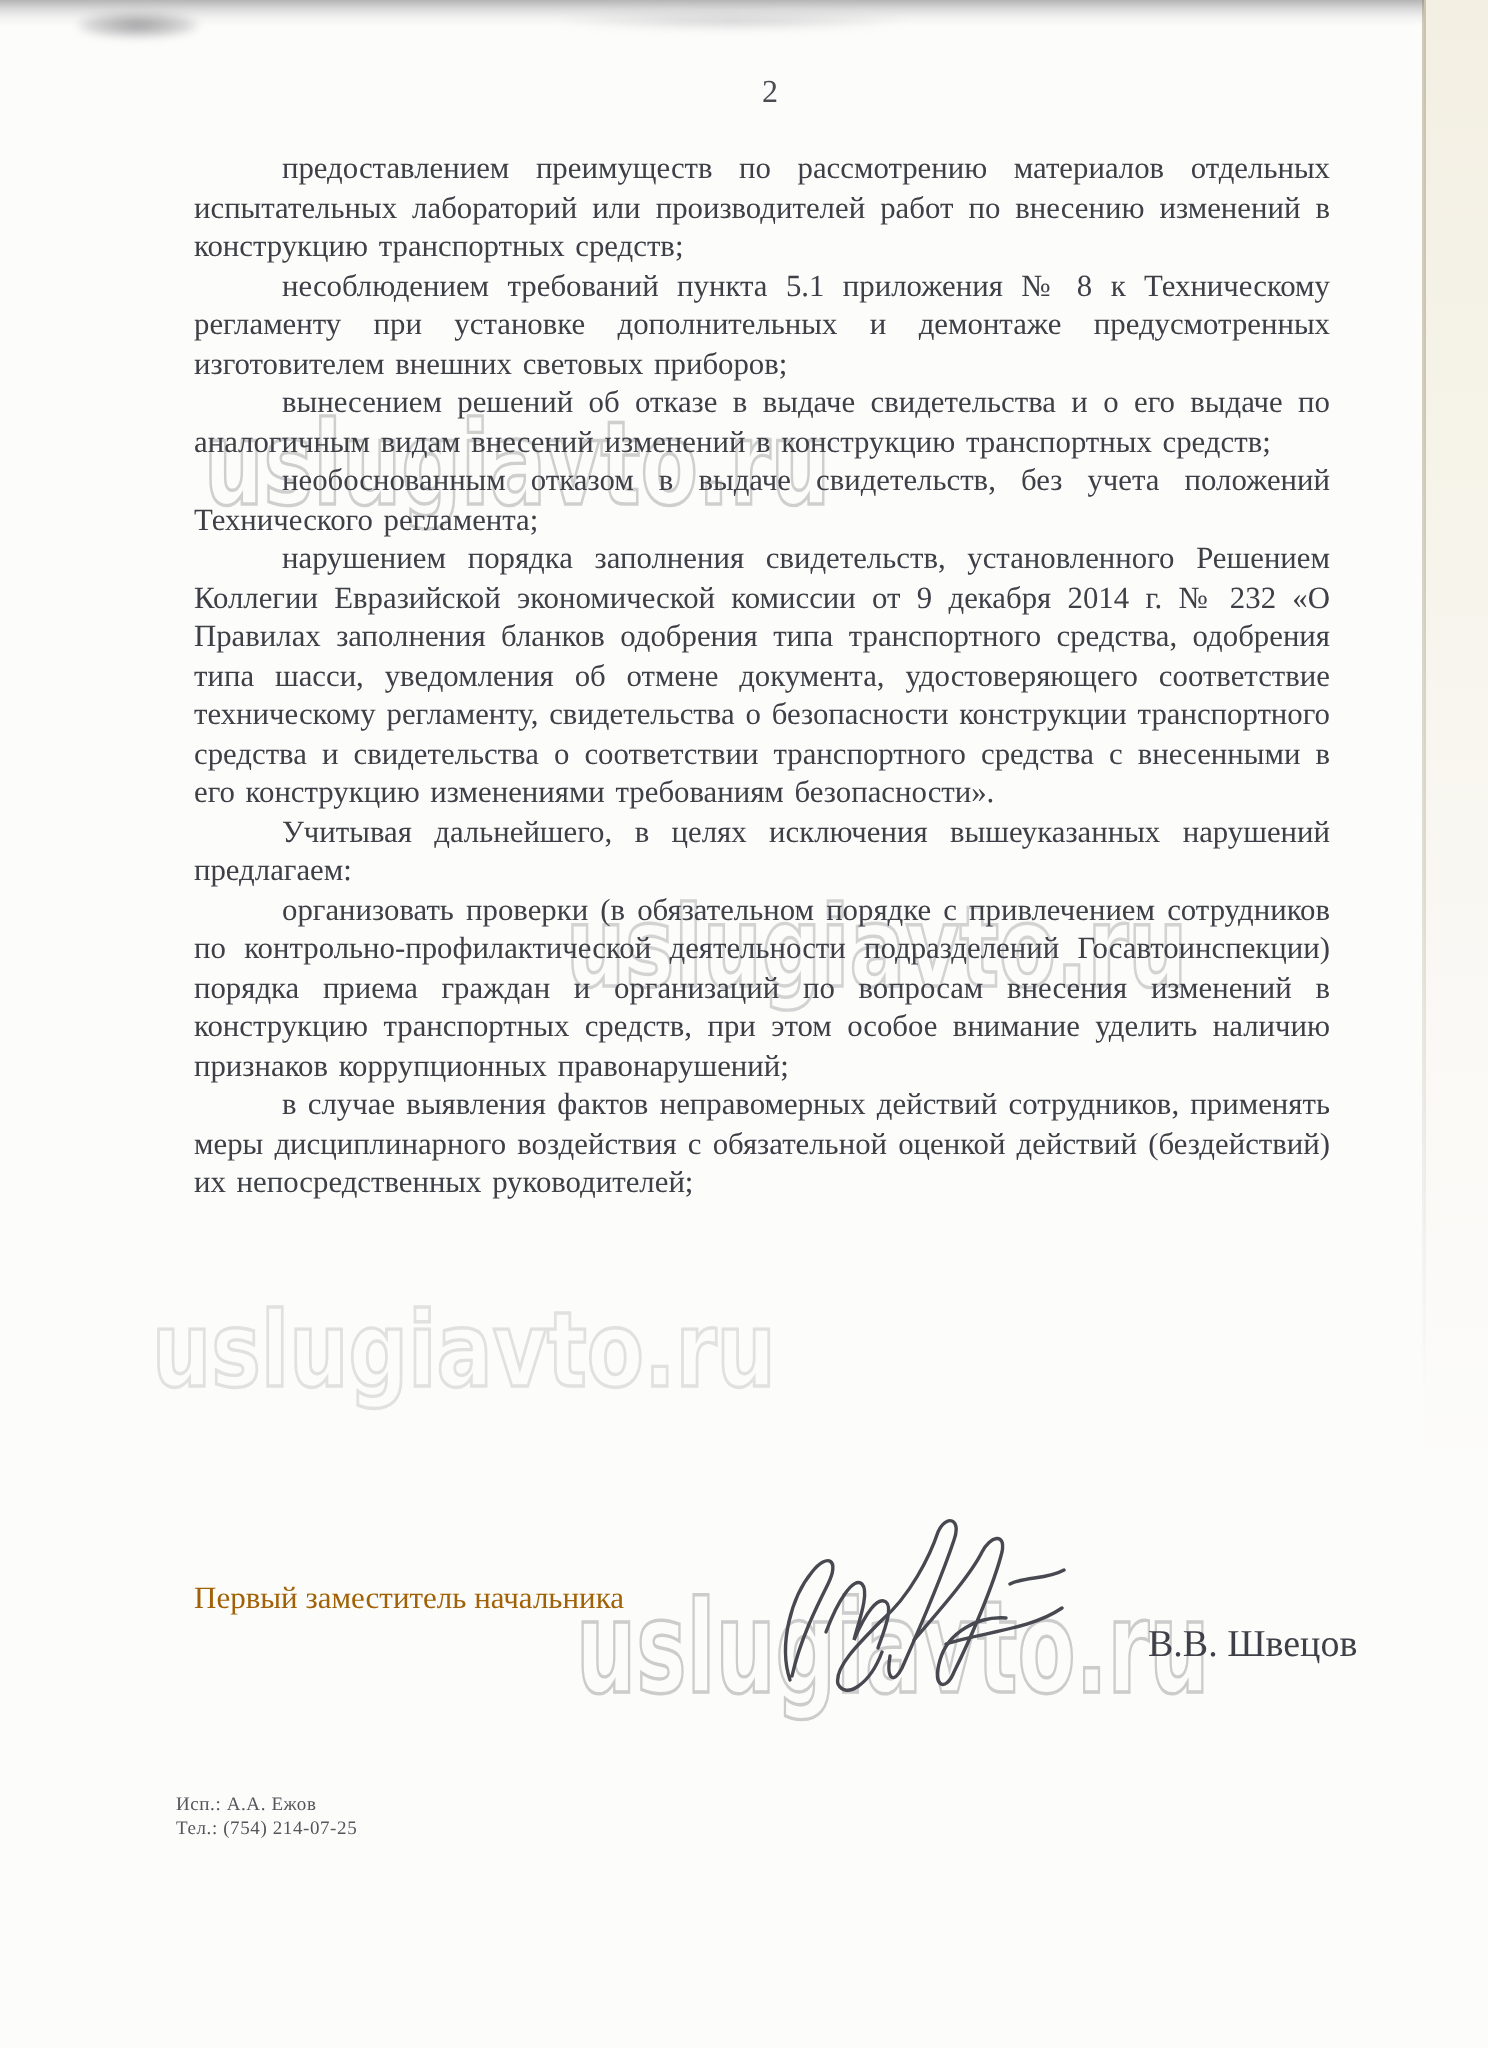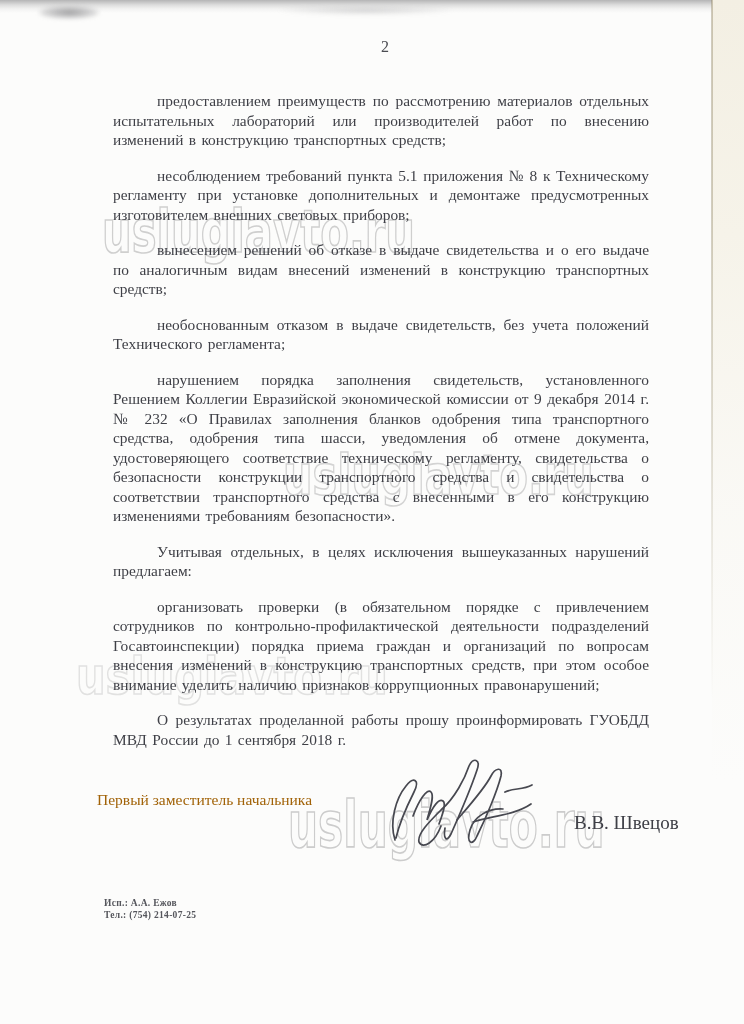--- a/index.html
+++ b/index.html
@@ -29,21 +29,21 @@
   .page-number{
     position:absolute;left:340px;top:38px;width:90px;
     text-align:center;font-size:16px;color:#4b4c52;
   }
   
   .doc-body{
     position:absolute;left:97px;top:75px;width:568px;
     font-size:15.4px;line-height:19.5px;text-align:justify;
     color:#3f4047;
   }
-  .doc-body p{margin:16px;text-indent:44px;word-spacing:1.5px;font-family:Liberation Serif, serif;}
+  .doc-body p{margin:0;text-indent:44px;word-spacing:1.5px;font-family:Liberation Serif, serif;}
   
   .watermark{
     position:absolute;font-family:"DejaVu Sans",sans-serif;font-weight:bold;
     color:transparent;-webkit-text-stroke:1.7px #c4c4c4;
     letter-spacing:0px;line-height:1;white-space:nowrap;
     transform-origin:left top;pointer-events:none;
   }
   .w1{left:102px;top:203px;font-size:58px;transform:scaleX(.72);opacity:.80;}
   .w2{left:283px;top:447px;font-size:56px;transform:scaleX(.74);opacity:.72;}
   .w3{left:76px;top:650px;font-size:52px;transform:scaleX(.80);opacity:.48;}
@@ -53,22 +53,22 @@
     position:absolute;left:97px;top:789px;
     font-size:15.5px;line-height:22px;color:#a16207;
   }
   .signature-svg{position:absolute;left:375px;top:758px;}
   .sig-name{
     position:absolute;left:574px;top:812px;
     font-size:19px;color:#3f4047;white-space:nowrap;
   }
   
   .footer{
-    position:absolute;left:104px;top:898px;
-    font-size:9.5px;line-height:11.5px;color:#55565c;letter-spacing:.3px;font-weight:bold;
+    position:absolute;left:88px;top:898px;
+    font-size:9.5px;line-height:11.5px;color:#55565c;letter-spacing:.3px;
   }
 </style>
 </head>
 <body>
 
 <div class="page">
 
   <div class="top-shadow"></div>
   <div class="smudge s1"></div>
   <div class="smudge s2"></div>
@@ -81,23 +81,23 @@
   <div class="watermark w2">uslugiavto.ru</div>
   <div class="watermark w3">uslugiavto.ru</div>
   <div class="watermark w4">uslugiavto.ru</div>
 
   <div class="doc-body">
       <p>предоставлением преимуществ по рассмотрению материалов отдельных испытательных лабораторий или производителей работ по внесению изменений в конструкцию транспортных средств;</p>
       <p>несоблюдением требований пункта 5.1 приложения № 8 к Техническому регламенту при установке дополнительных и демонтаже предусмотренных изготовителем внешних световых приборов;</p>
       <p>вынесением решений об отказе в выдаче свидетельства и о его выдаче по аналогичным видам внесений изменений в конструкцию транспортных средств;</p>
       <p>необоснованным отказом в выдаче свидетельств, без учета положений Технического регламента;</p>
       <p>нарушением порядка заполнения свидетельств, установленного Решением Коллегии Евразийской экономической комиссии от 9 декабря 2014 г. № 232 «О Правилах заполнения бланков одобрения типа транспортного средства, одобрения типа шасси, уведомления об отмене документа, удостоверяющего соответствие техническому регламенту, свидетельства о безопасности конструкции транспортного средства и свидетельства о соответствии транспортного средства с внесенными в его конструкцию изменениями требованиям безопасности».</p>
-      <p>Учитывая отдельных, в целях исключения вышеуказанных нарушений предлагаем:</p>
+      <p>Учитывая дальнейшего, в целях исключения вышеуказанных нарушений предлагаем:</p>
       <p>организовать проверки (в обязательном порядке с привлечением сотрудников по контрольно-профилактической деятельности подразделений Госавтоинспекции) порядка приема граждан и организаций по вопросам внесения изменений в конструкцию транспортных средств, при этом особое внимание уделить наличию признаков коррупционных правонарушений;</p>
-      <p>О результатах проделанной работы прошу проинформировать ГУОБДД МВД России до 1 сентября 2018 г.</p>
+      <p>в случае выявления фактов неправомерных действий сотрудников, применять меры дисциплинарного воздействия с обязательной оценкой действий (бездействий) их непосредственных руководителей;</p>
     </div>
 
   <div class="sig-left">
     <div>Первый заместитель начальника</div>
   </div>
 
   <svg class="signature-svg" width="178" height="96" viewBox="0 0 178 96">
     <g fill="none" stroke="#474850" stroke-width="1.7" stroke-linecap="round">
       <path d="M20,82 C14,64 21,40 31,28 C39,18 45,22 39,34 C33,46 25,62 21,80"></path>
       <path d="M38,58 C44,42 52,30 56,34 C60,38 54,54 52,62 C58,48 64,40 68,43 C72,46 66,60 64,66"></path>

